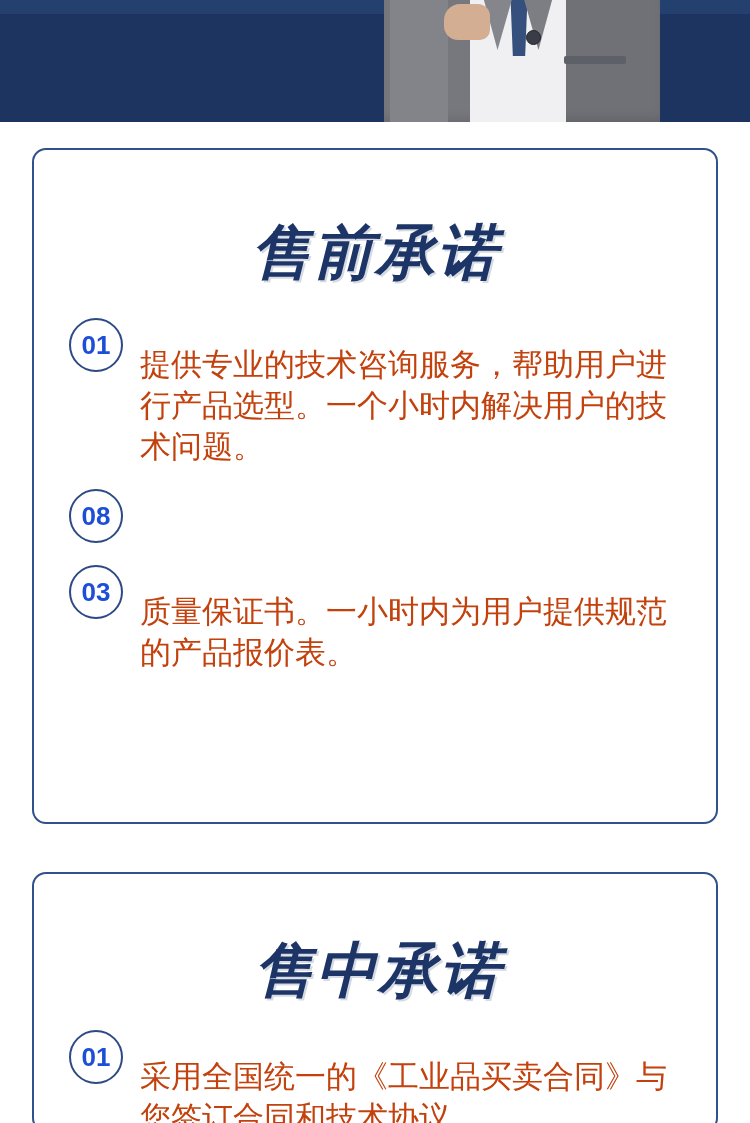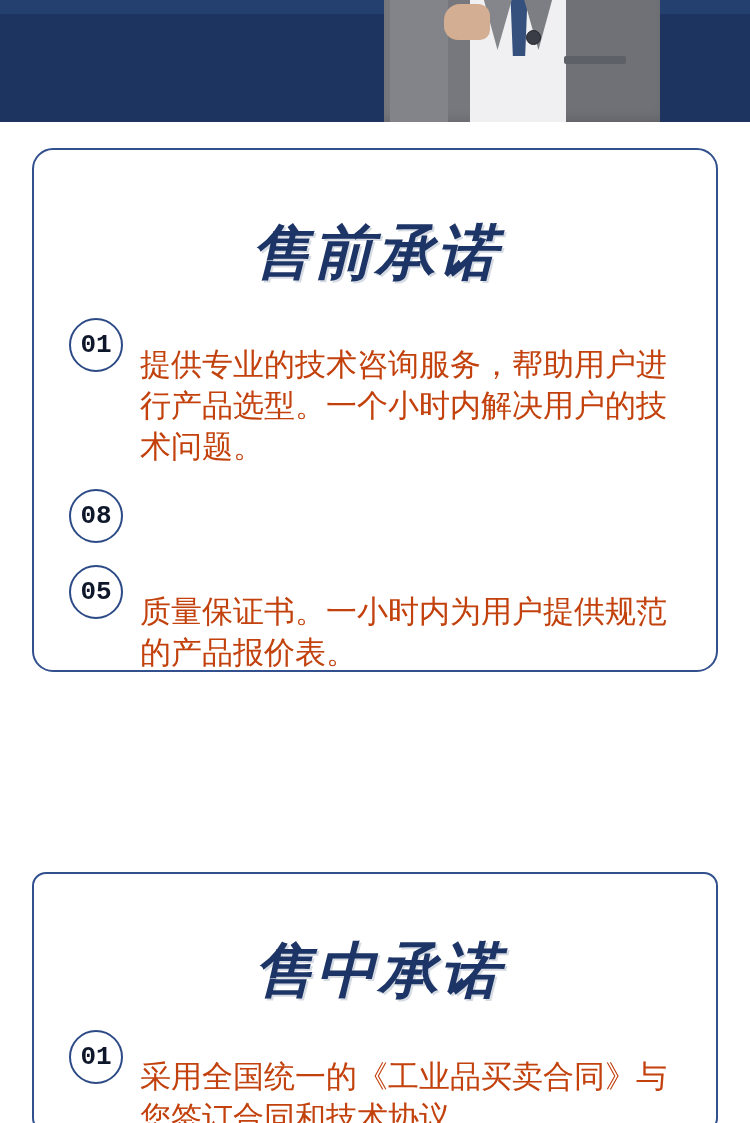--- a/index.html
+++ b/index.html
@@ -118,21 +118,21 @@
   
   .card {
     position: absolute;
     left: 32px;
     width: 686px;
     box-sizing: border-box;
     border: 2px solid #31508d;
     border-radius: 14px;
     background: #ffffff;
   }
-  #card-presale { top: 148px; height: 524px; border-radius: 21px; }
+  #card-presale { top: 148px; height: 676px; }
   #card-insale  { top: 872px; height: 260px; }
 
   .card-title {
     text-align: center;
     color: #1d3566;
     font-weight: 700;
     font-style: italic;
     letter-spacing: 2px;
     font-size: 60px;
     line-height: 1;
@@ -149,29 +149,29 @@
     display: flex;
     align-items: flex-start;
     margin-bottom: 22px;
   }
   .num {
     flex: 0 0 auto;
     width: 54px;
     height: 54px;
     border-radius: 50%;
     border: 2px solid #2c4a86;
-    color: #0f172a;
+    color: #1d4ed8;
     font-size: 26px;
     font-weight: 700;
     display: flex;
     align-items: center;
     justify-content: center;
     margin-right: 17px;
     box-sizing: border-box;
-    font-family: Liberation Mono, monospace;
+    font-family: Liberation Sans, sans-serif;
   }
   .item-text {
     font-size: 31px;
     line-height: 41px;
     color: #c2410c;
     letter-spacing: 0px;
     font-family: Liberation Serif, serif;
     padding-top: 2px;
     margin-top: 24px;
   }
@@ -202,21 +202,21 @@
   <div class="card-title">售前承诺</div>
   <div class="items">
     <div class="item">
       <div class="num">01</div>
       <div class="item-text">提供专业的技术咨询服务，帮助用户进行产品选型。一个小时内解决用户的技术问题。</div>
     </div>
     <div class="item">
       <div class="num">08</div>
     </div>
     <div class="item">
-      <div class="num">05</div>
+      <div class="num">03</div>
       <div class="item-text">质量保证书。一小时内为用户提供规范的产品报价表。</div>
     </div>
   </div>
 </div>
 
 <div class="card" id="card-insale">
   <div class="card-title">售中承诺</div>
   <div class="items">
     <div class="item">
       <div class="num">01</div>

